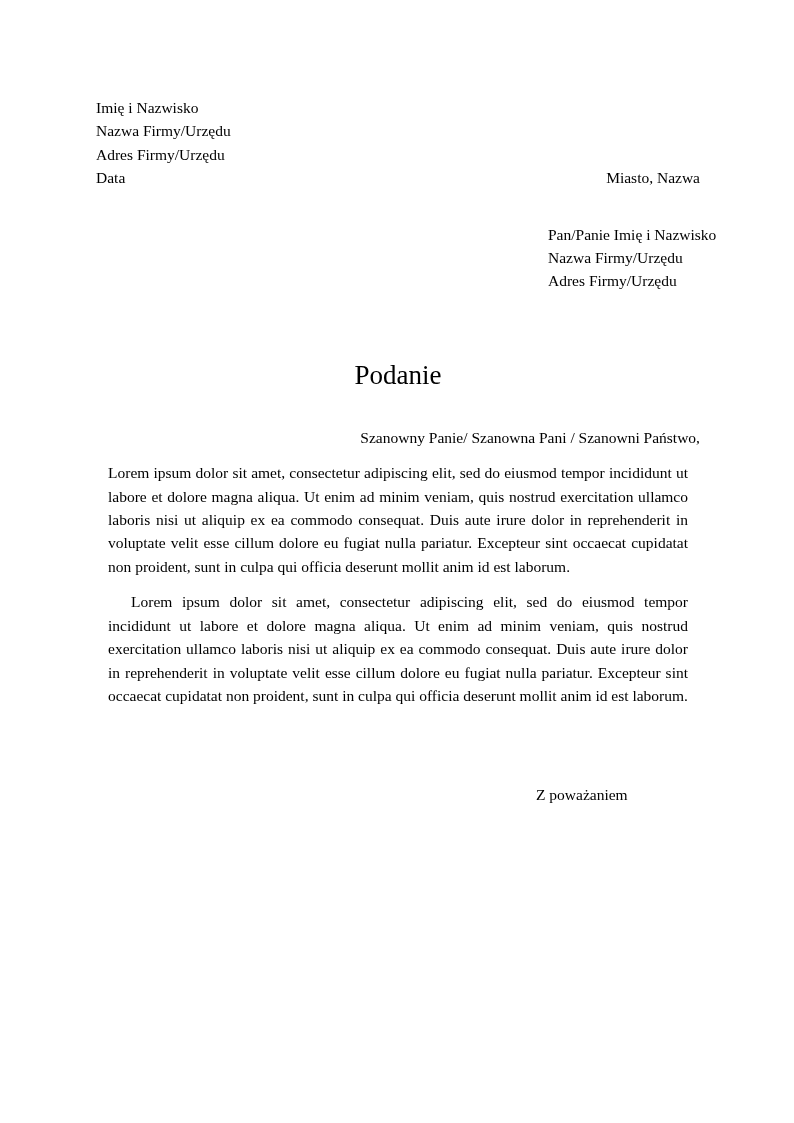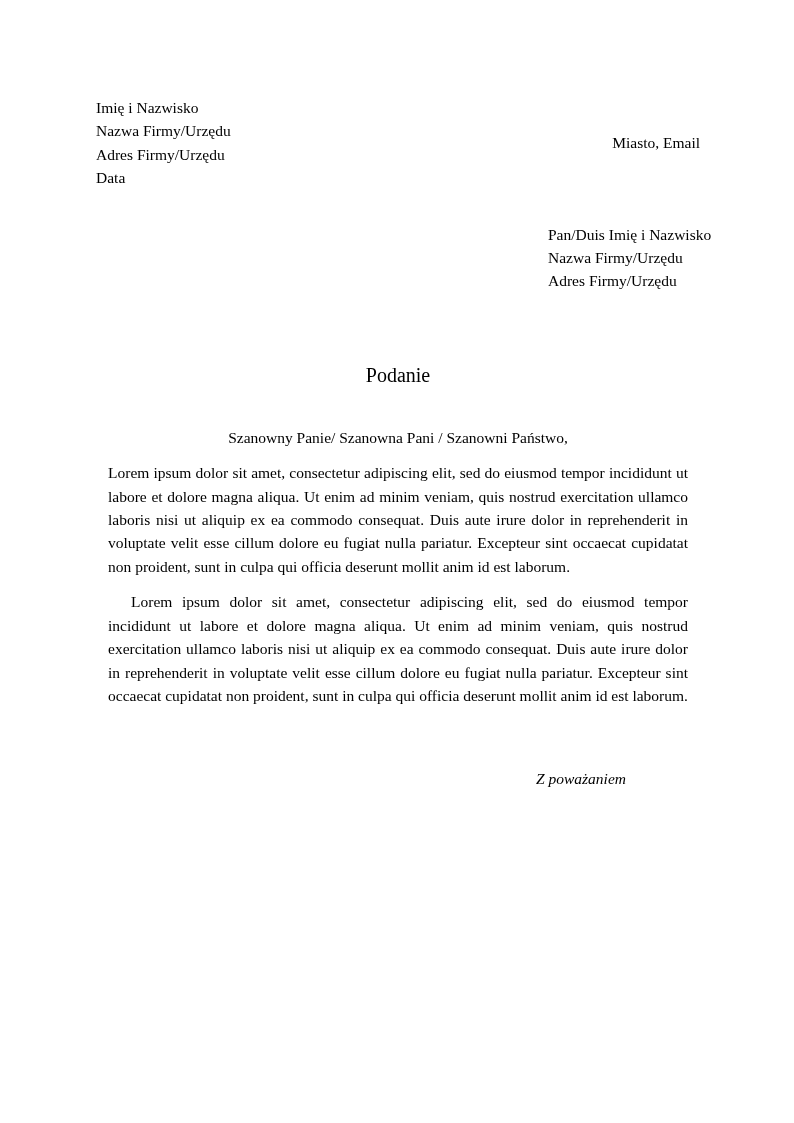--- a/index.html
+++ b/index.html
@@ -16,75 +16,74 @@
     padding: 96px 94px 0 96px;
     font-family: "Liberation Serif", "DejaVu Serif", serif;
     font-size: 15.5px;
     line-height: 23.4px;
     color: #000000;
     overflow: hidden;
   }
   .header-row {
     display: flex;
     justify-content: space-between;
-    align-items: center;
+    align-items: flex-end;
   }
   .sender-block div,
   .recipient-block div {
     white-space: nowrap;
   }
   .date-line {
     text-align: right;
   }
   .recipient-block {
     margin-top: 33px;
     margin-left: 452px;
   }
   .letter-title {
     margin-top: 69px;
     text-align: center;
-    font-size: 20px;
+    font-size: 27px;
     line-height: 27px;
   }
   .letter-body {
     margin-top: 37px;
   }
   .salutation {
-    text-align: center;
+    text-align: right;
   }
   .para {
     margin: 12px;
     text-align: justify;
   }
   .para.indent {
     text-indent: 23px;
   }
   .closing {
-    margin-top: 60px;
+    margin-top: 76px;
     margin-left: 440px;
-    font-style: italic;
   }
 </style>
 </head>
 <body>
 
 <div class="page">
 
   <div class="header-row">
     <div class="sender-block">
       <div>Imię i Nazwisko</div>
       <div>Nazwa Firmy/Urzędu</div>
       <div>Adres Firmy/Urzędu</div>
       <div>Data</div>
     </div>
-    <div class="date-line">Miasto, Email</div>
+    <div class="date-line">Miasto, Nazwa</div>
   </div>
 
   <div class="recipient-block">
-    <div>Pan/Duis Imię i Nazwisko</div>
+    <div>Pan/Panie Imię i Nazwisko</div>
     <div>Nazwa Firmy/Urzędu</div>
     <div>Adres Firmy/Urzędu</div>
   </div>
 
   <div class="letter-title">Podanie</div>
 
   <div class="letter-body">
     <div class="salutation">Szanowny Panie/ Szanowna Pani / Szanowni Państwo,</div>
     <p class="para">Lorem ipsum dolor sit amet, consectetur adipiscing elit, sed do eiusmod tempor incididunt ut labore et dolore magna aliqua. Ut enim ad minim veniam, quis nostrud exercitation ullamco laboris nisi ut aliquip ex ea commodo consequat. Duis aute irure dolor in reprehenderit in voluptate velit esse cillum dolore eu fugiat nulla pariatur. Excepteur sint occaecat cupidatat non proident, sunt in culpa qui officia deserunt mollit anim id est laborum.</p>
     <p class="para indent">Lorem ipsum dolor sit amet, consectetur adipiscing elit, sed do eiusmod tempor incididunt ut labore et dolore magna aliqua. Ut enim ad minim veniam, quis nostrud exercitation ullamco laboris nisi ut aliquip ex ea commodo consequat. Duis aute irure dolor in reprehenderit in voluptate velit esse cillum dolore eu fugiat nulla pariatur. Excepteur sint occaecat cupidatat non proident, sunt in culpa qui officia deserunt mollit anim id est laborum.</p>

